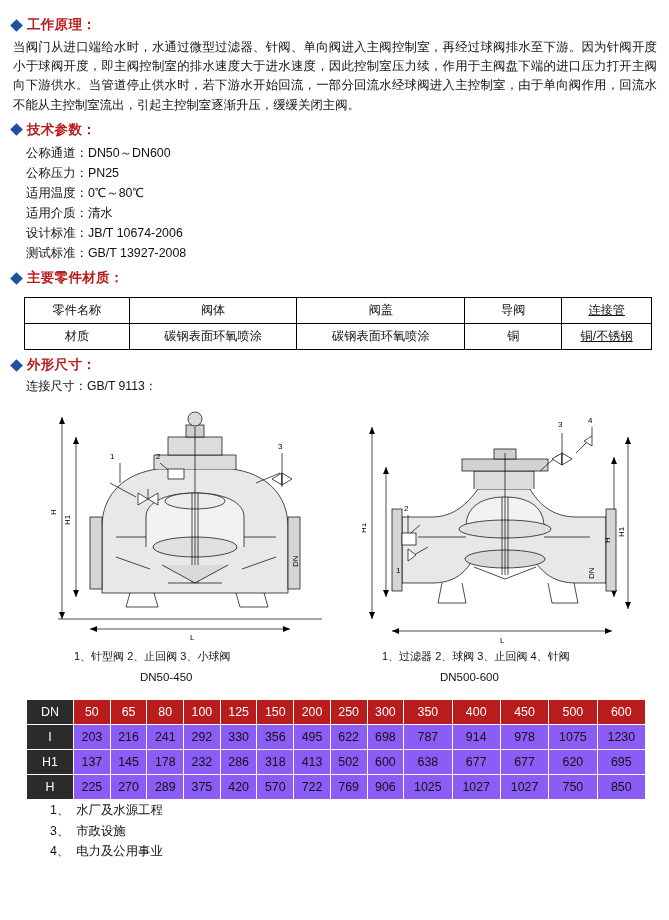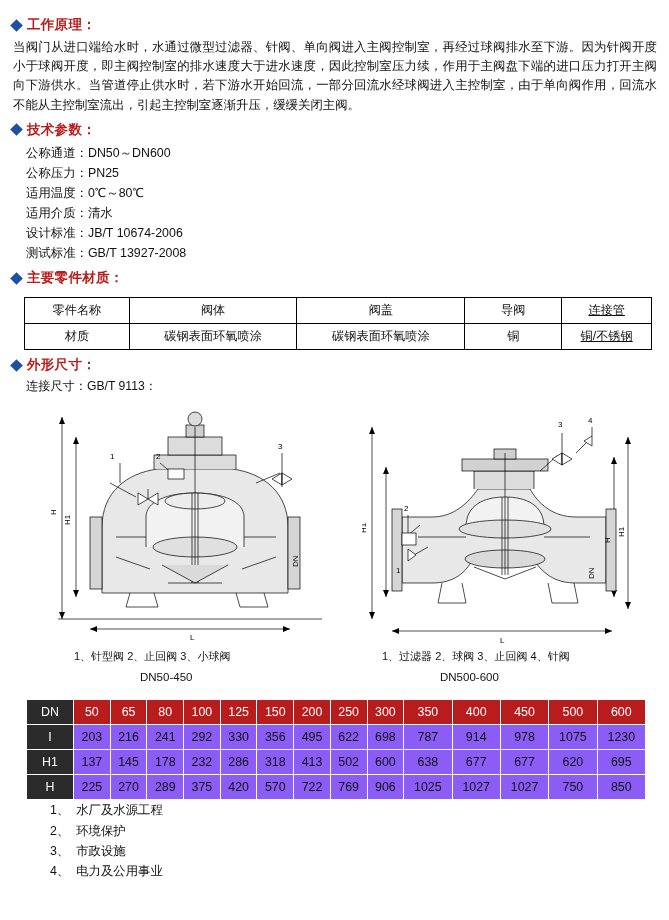--- a/index.html
+++ b/index.html
@@ -406,19 +406,18 @@
       <td>1027</td>
       <td>1027</td>
       <td>750</td>
       <td>850</td>
     </tr>
   </tbody>
     </table>
 
   <div class="applist">
     <div>1、  水厂及水源工程</div>
-    <div>2、  环境保护</div>
     <div>3、  市政设施</div>
     <div>4、  电力及公用事业</div>
 
   </div>
 
 </div>
 
 </body></html>

